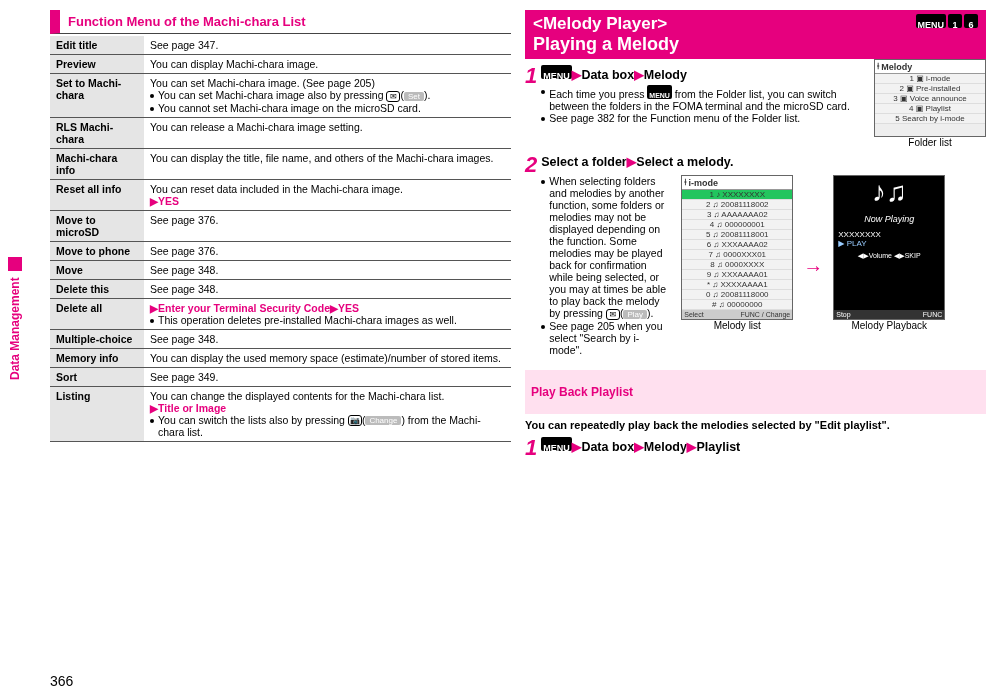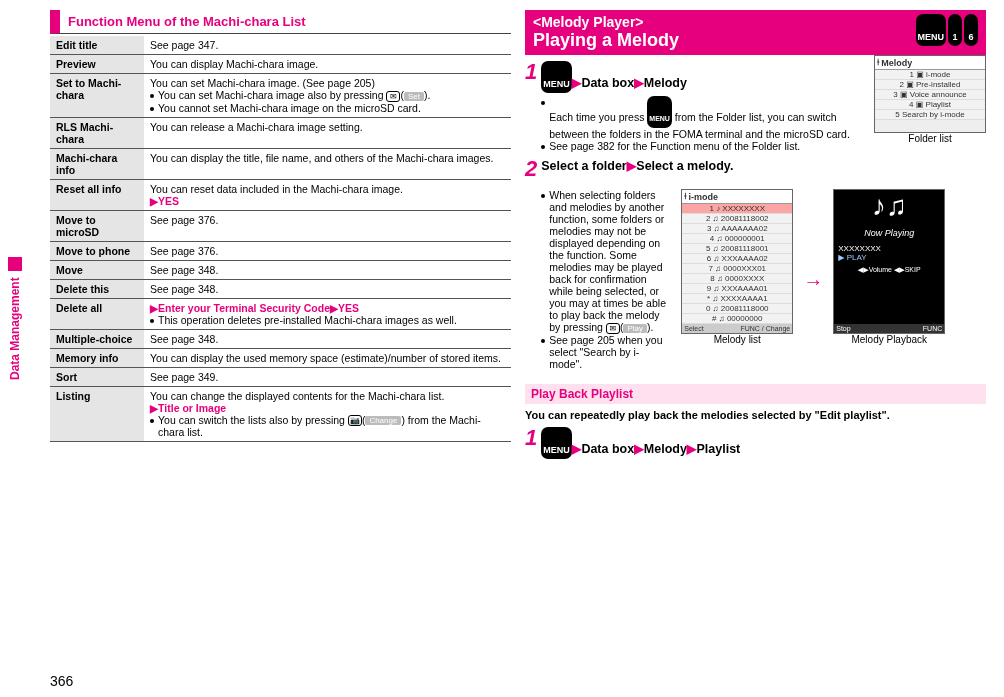--- a/index.html
+++ b/index.html
@@ -16,40 +16,40 @@
   table.fn td{border-bottom:1px solid #555;padding:3px 6px;vertical-align:top}
   table.fn tr td:first-child{background:#e5e5e5;font-weight:bold;width:94px}
   .sub{color:#e6007e;font-weight:bold}
   .btn-ic{display:inline-block;border:1px solid #000;border-radius:3px;min-width:14px;height:11px;font-size:8px;text-align:center;line-height:10px;vertical-align:middle;padding:0 1px}
   .btn-label{display:inline-block;background:#bbb;border-radius:2px;font-size:8px;padding:0 4px;vertical-align:middle;color:#fff}
   ul.bullets{list-style:none;margin:0;padding:0}
   ul.bullets li{position:relative;padding-left:8px}
   ul.bullets li::before{content:"";position:absolute;left:0;top:5px;width:4px;height:4px;background:#000;border-radius:50%}
   
   .feature-head{background:#e6007e;color:#fff;padding:4px 8px}
-  .feature-tag{font-size:14px;font-weight:bold}
+  .feature-tag{font-size:17px;font-weight:bold}
   .feature-title{font-size:18px;font-weight:bold}
   .key-combo{float:right;display:flex;gap:2px;align-items:center}
-  .key-sq{display:inline-block;background:#000;color:#fff;border-radius:7px;min-width:14px;height:14px;font-size:9px;text-align:center;line-height:14px;font-weight:bold;padding:16px 2px}
+  .key-sq{display:inline-block;background:#000;color:#fff;border-radius:2px;min-width:14px;height:14px;font-size:9px;text-align:center;line-height:14px;font-weight:bold;padding:4px 2px}
   .step{display:flex;gap:4px;margin-top:6px}
   .step-num{color:#e6007e;font-size:22px;font-weight:bold;font-style:italic;line-height:1}
   .step-body{flex:1}
   .step-title{font-weight:bold;font-size:12.5px}
   .step-title .arrow{color:#e6007e}
   .step-figs{display:flex;gap:10px;align-items:flex-start}
   .fig{text-align:center;font-size:10px}
   .fig-box{border:1px solid #666;background:#eee;width:112px;height:145px;display:flex;flex-direction:column;font-size:8px;color:#333}
   .fig-box-sm{border:1px solid #666;background:#eee;width:112px;height:78px;display:flex;flex-direction:column;font-size:8px;color:#333}
   .fig-hdr{background:#fff;border-bottom:1px solid #999;padding:1px 2px;font-weight:bold;font-size:9px;display:flex;align-items:center;gap:2px}
   .fig-row{padding:0 2px;white-space:nowrap;overflow:hidden;background:#f2f2f2;border-bottom:1px solid #ddd}
   .fig-ft{margin-top:auto;display:flex;justify-content:space-between;background:#ccc;font-size:7px;padding:1px 2px}
   .np-box{border:1px solid #666;background:#000;color:#fff;width:112px;height:145px;display:flex;flex-direction:column;align-items:center;justify-content:center;font-size:9px}
   .notes{font-size:28px}
   .arrow-conn{color:#e6007e;font-size:20px;align-self:center}
-  .sub-section{background:#ffe0ef;color:#e6007e;font-weight:bold;padding:3px 6px;font-size:12px;margin-top:14px}
+  .sub-section{background:#ffe0ef;color:#e6007e;font-weight:bold;padding:15px 6px;font-size:12px;margin-top:14px}
   .plain-bold{font-weight:bold;margin-top:5px;font-size:11px}
   .right-flex{display:flex;gap:8px}
   .right-left{flex:1}
 </style>
 </head>
 <body>
 
 <div class="side-label">
   <span class="side-text">Data Management</span>
   <span class="side-bar"></span>
@@ -177,34 +177,34 @@
         <div>Folder list</div>
       </div>
     </div>
 
     <div class="step">
       <div class="step-num">2</div>
       <div class="step-body">
         <div class="step-title">
           <span>Select a folder</span><span class="arrow">▶</span><span>Select a melody.</span>
         </div>
-        <div class="step-figs" style="margin-top:16px">
+        <div class="step-figs" style="margin-top:6px">
           <div style="flex:0 0 130px">
             <ul class="bullets">
               <li><span>When selecting folders and melodies by another function, some folders or melodies may not be displayed depending on the function. Some melodies may be played back for confirmation while being selected, or you may at times be able to play back the melody by pressing </span><span class="btn-ic">✉</span>(<span class="btn-label">Play</span>)<span>.</span></li>
               <li>See page 205 when you select "Search by i-mode".</li>
             </ul>
           </div>
           <div class="fig">
             <div class="fig-box">
               <div class="fig-hdr">
                   <span>⟊</span>
                   <span>i-mode</span>
                 </div>
-              <div class="fig-row" style="background:#fca5a5">1 ♪ XXXXXXXX</div>
+              <div class="fig-row" style="background:#22c55e">1 ♪ XXXXXXXX</div>
               <div class="fig-row">2 ♫ 20081118002</div>
               <div class="fig-row">3 ♫ AAAAAAA02</div>
               <div class="fig-row">4 ♫ 000000001</div>
               <div class="fig-row">5 ♫ 20081118001</div>
               <div class="fig-row">6 ♫ XXXAAAA02</div>
               <div class="fig-row">7 ♫ 0000XXX01</div>
               <div class="fig-row">8 ♫ 0000XXXX</div>
               <div class="fig-row">9 ♫ XXXAAAA01</div>
               <div class="fig-row">* ♫ XXXXAAAA1</div>
               <div class="fig-row">0 ♫ 20081118000</div>

